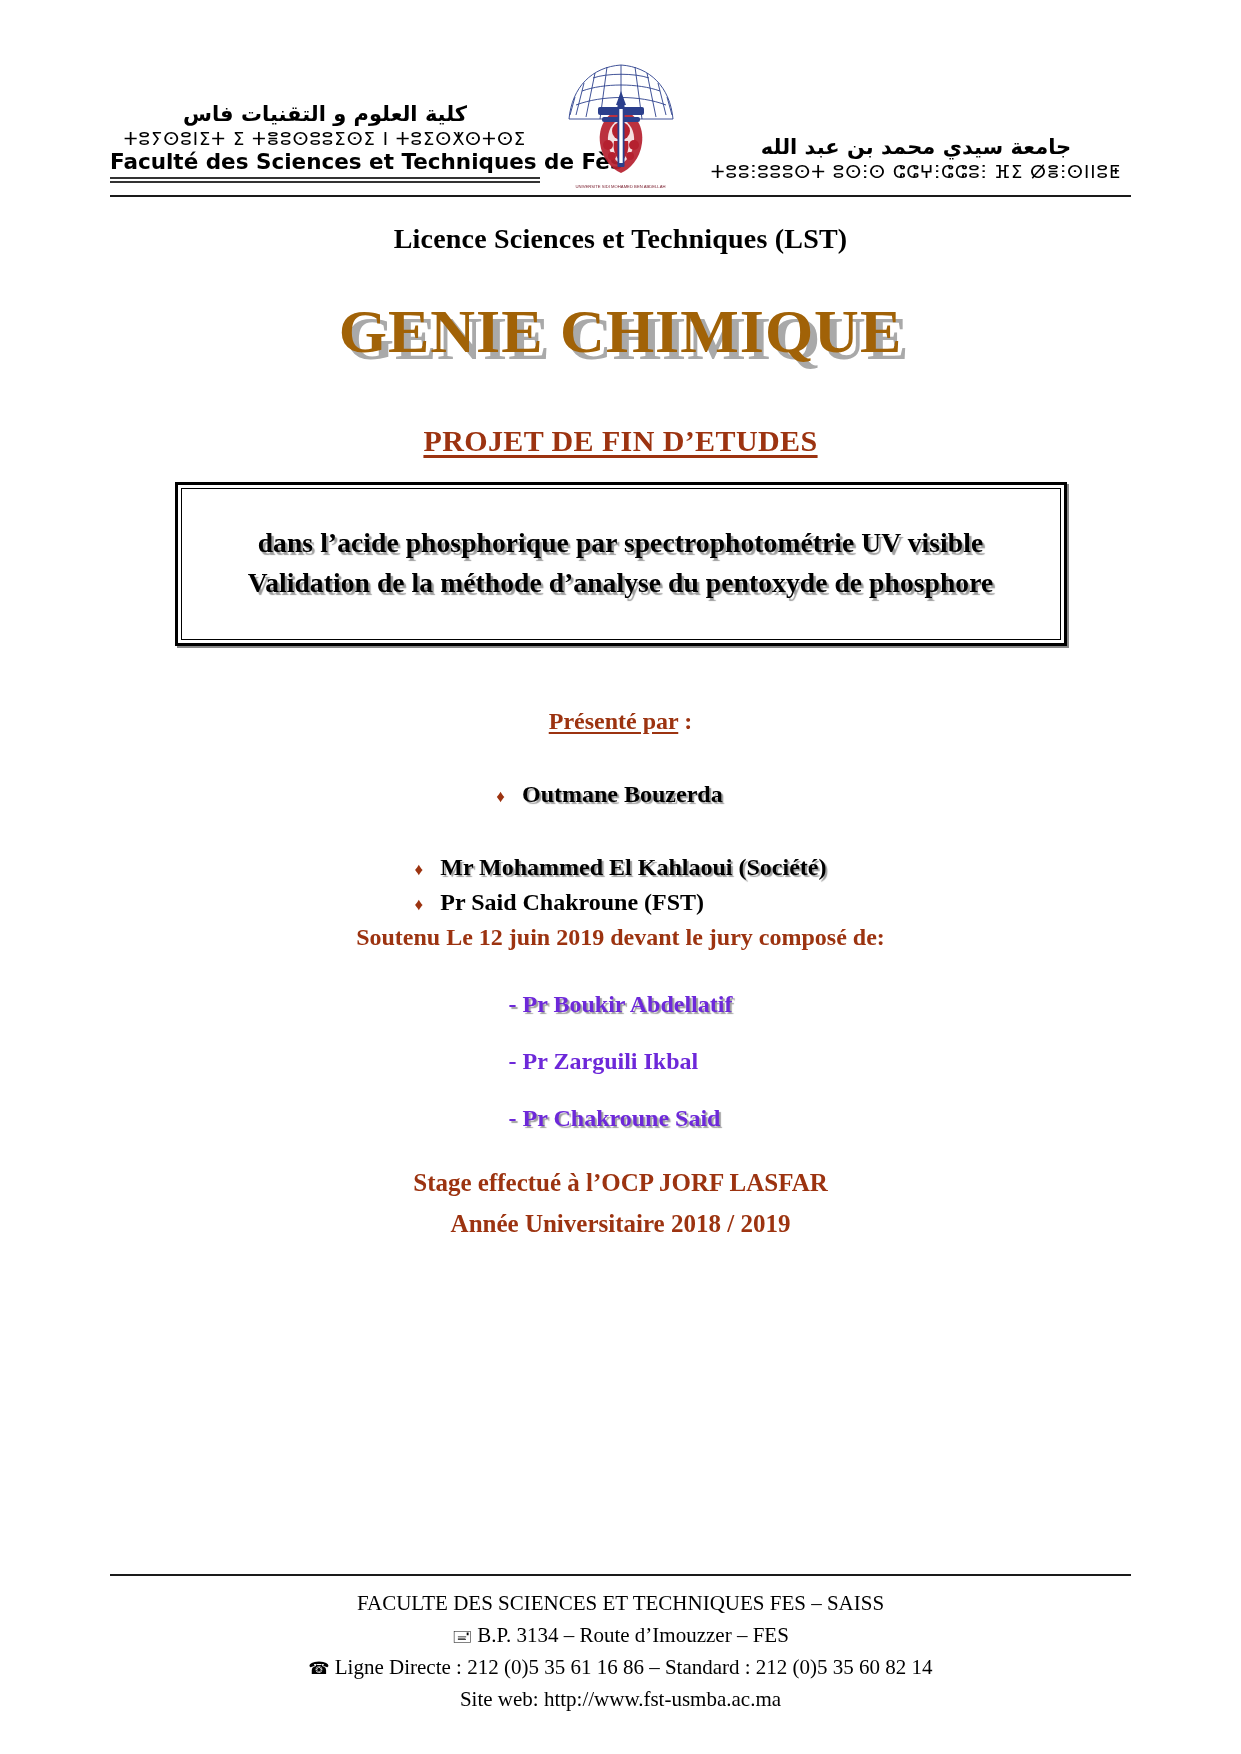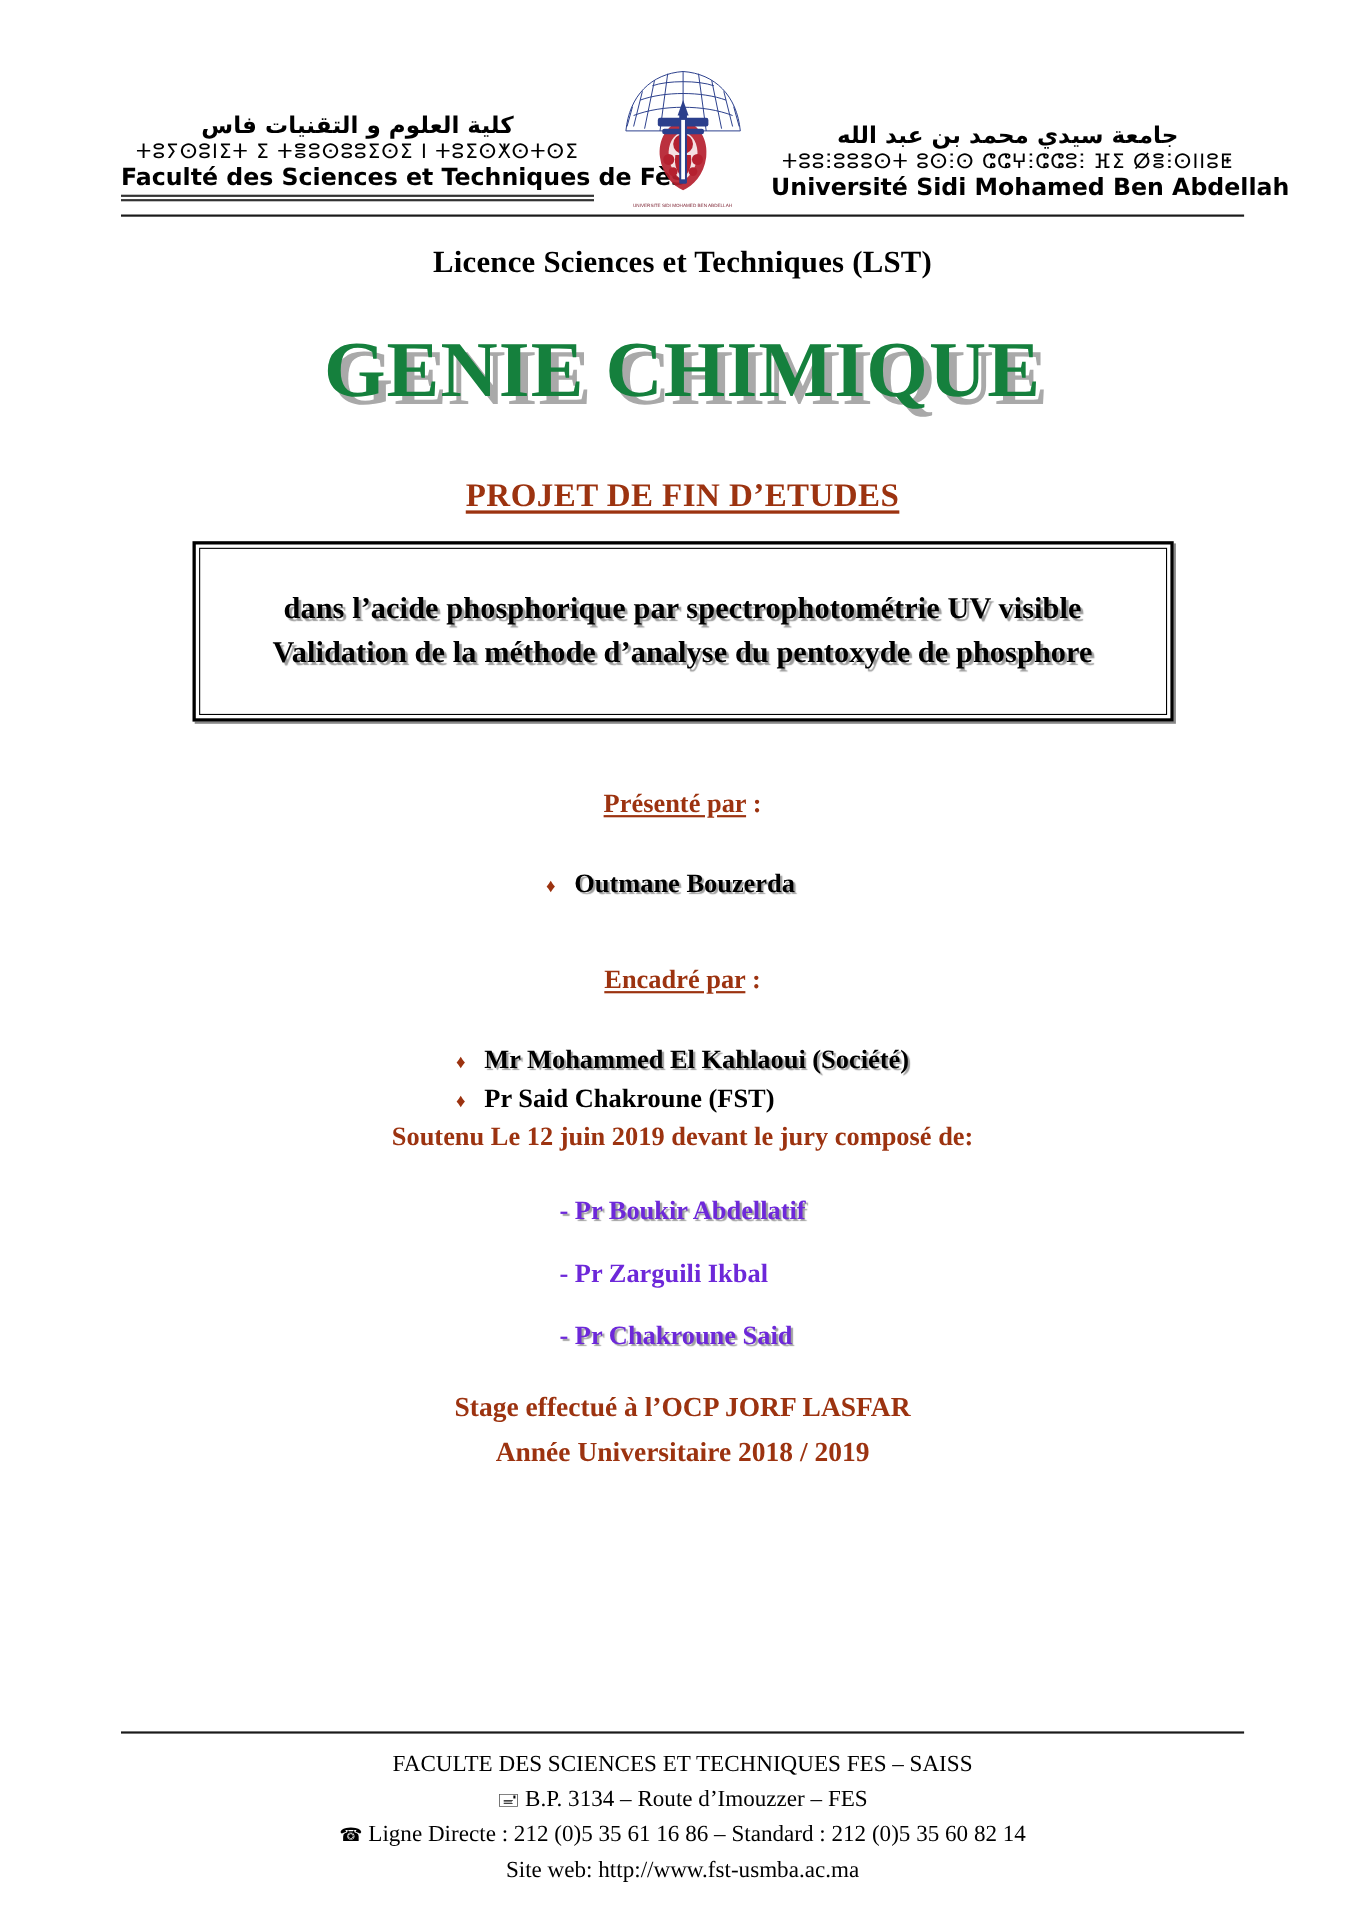--- a/index.html
+++ b/index.html
@@ -93,23 +93,23 @@
   .lst-line {
     text-align: center;
     font-size: 28px;
     font-weight: bold;
     margin-top: 26px;
     letter-spacing: 0.2px;
   }
   .genie {
     text-align: center;
     margin-top: 45px;
-    font-size: 72px;
-    font-weight: bold;
-    color: #15803d;
+    font-size: 62px;
+    font-weight: bold;
+    color: #a16207;
     letter-spacing: 1px;
     line-height: 1;
     text-shadow: 7px 7px 0 #a9a9a9;
     font-family: "Liberation Serif", "DejaVu Serif", serif;
   }
   .pfe {
     text-align: center;
     margin-top: 62px;
     font-size: 30px;
     font-weight: bold;
@@ -277,21 +277,20 @@
         <g fill="#ffffff">
           <rect x="57.3" y="52" width="3.4" height="54"></rect>
         </g>
       </svg>
       <div class="logo-caption">UNIVERSITE SIDI MOHAMED BEN ABDELLAH</div>
     </div>
 
     <div class="hdr-block hdr-right">
       <div class="hdr-ar">جامعة سيدي محمد بن عبد الله</div>
       <div class="hdr-tif">ⵜⵓⵓⵗⵓⵓⵓⵙⵜ ⵓⵙⵗⵙ ⵛⵛⵖⵗⵛⵛⵓⵗ ⴼⵉ ⵁⴻⵗⵙⵏⵏⵓⵟ</div>
-      <div class="hdr-fr">Université Sidi Mohamed Ben Abdellah</div>
     </div>
 
   </div>
 
   <div class="header-rule"></div>
 
   <div class="lst-line">Licence Sciences et Techniques (LST)</div>
 
   <div class="genie">GENIE CHIMIQUE</div>
 
@@ -312,23 +311,20 @@
     <span class="u">Présenté par</span><span> :</span>
   </div>
 
   <div class="presenter-wrap">
     <div class="person-row">
       <span class="bullet">♦</span>
       <span class="shadowed">Outmane Bouzerda</span>
     </div>
   </div>
 
-  <div class="section-head sp-encadre">
-    <span class="u">Encadré par</span><span> :</span>
-  </div>
 
   <div class="encadrants-wrap">
     <div class="encadrants-col">
       <div class="person-row">
         <span class="bullet">♦</span>
         <span class="shadowed">Mr  Mohammed El Kahlaoui (Société)</span>
       </div>
       <div class="person-row">
         <span class="bullet">♦</span>
         <span>Pr Said Chakroune (FST)</span>

